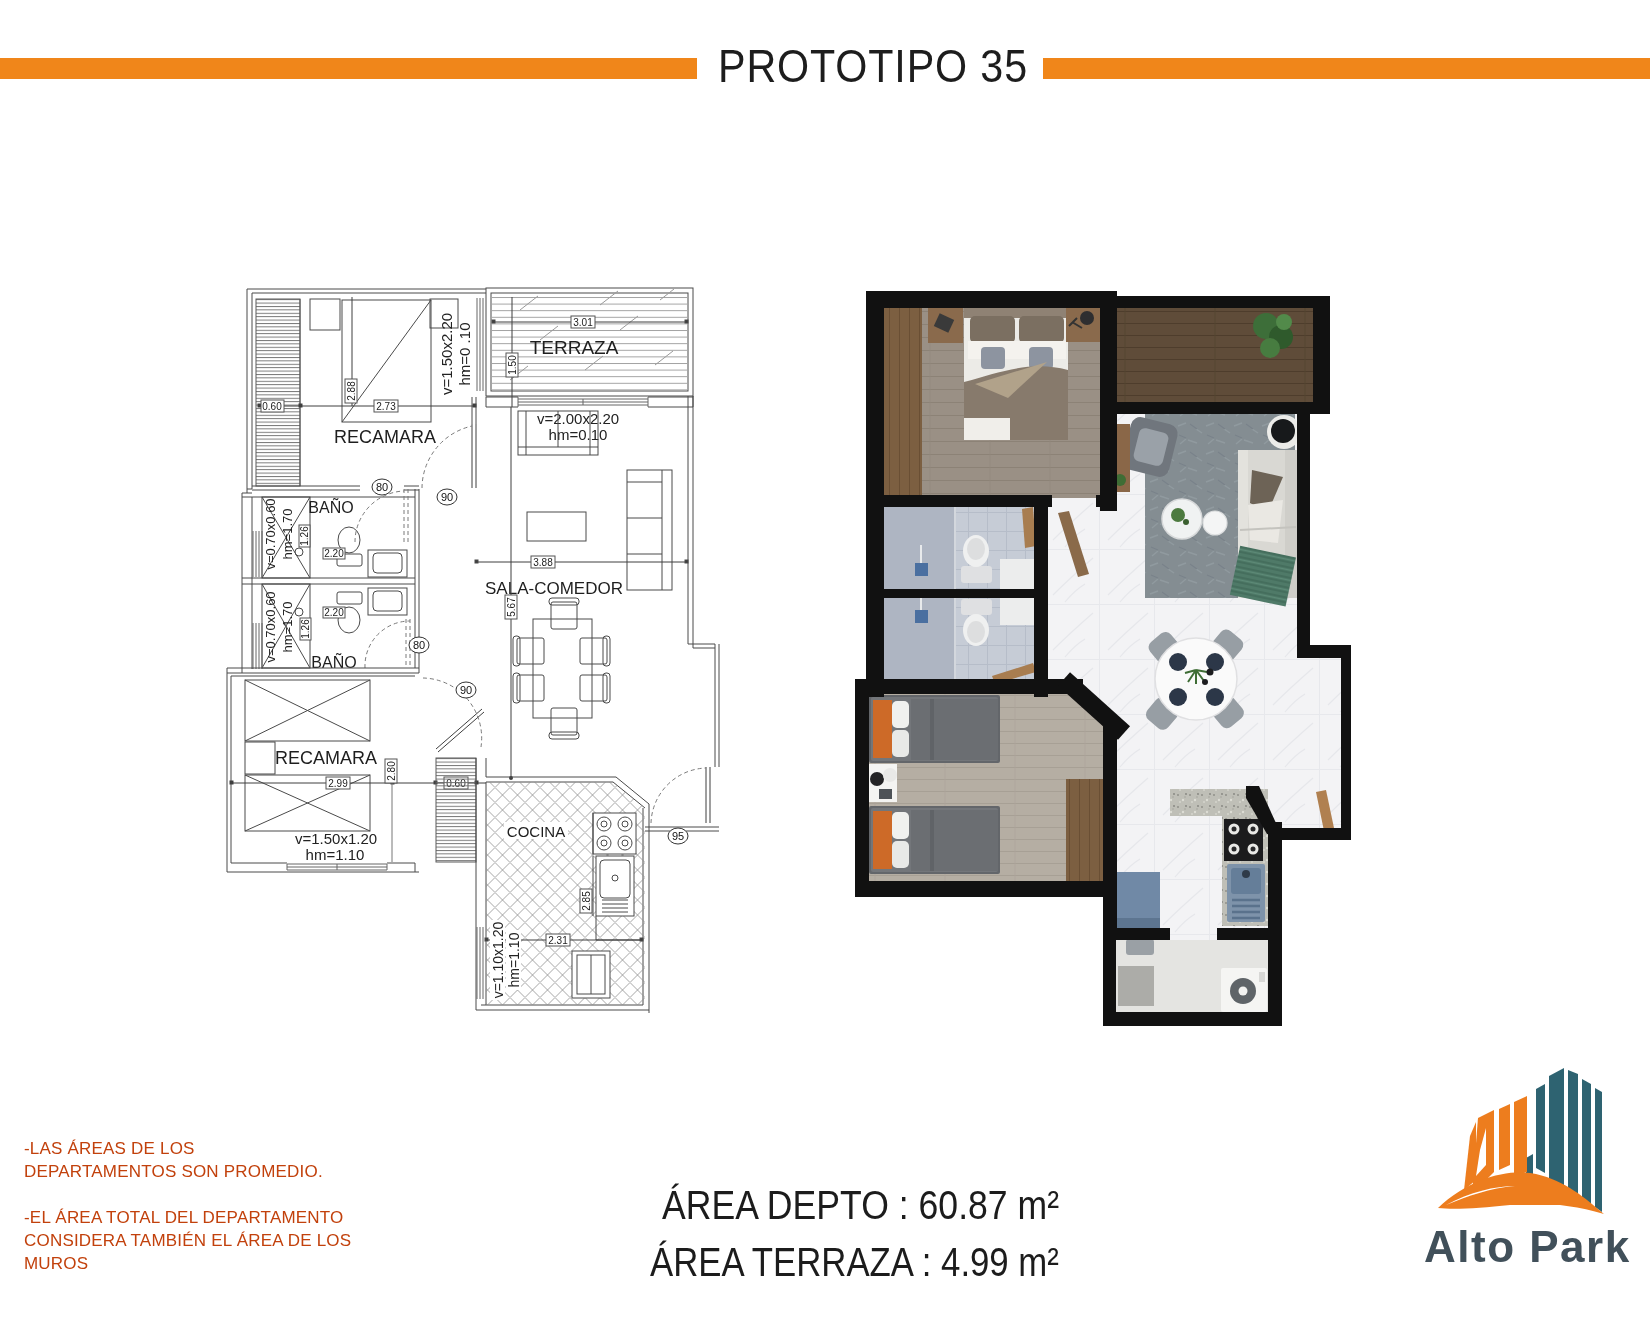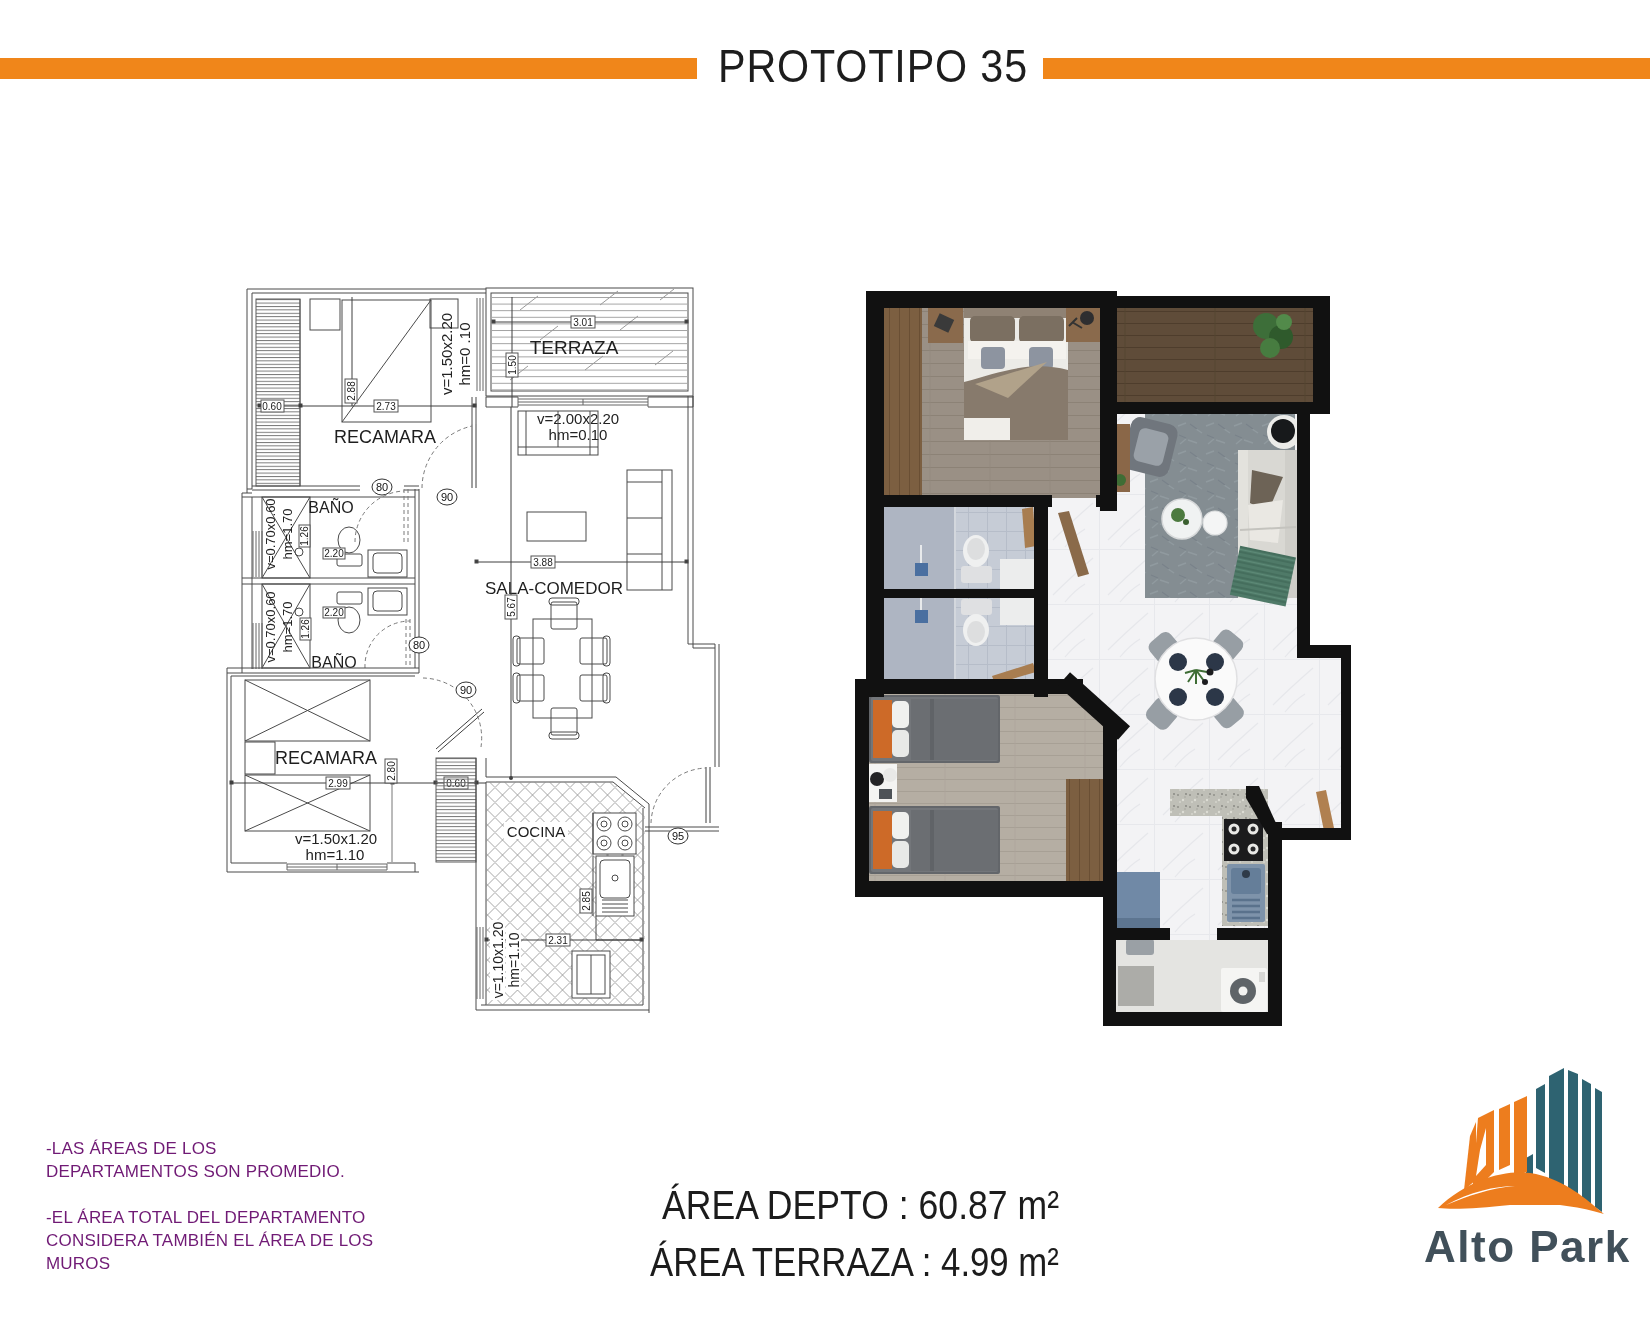--- a/index.html
+++ b/index.html
@@ -728,21 +728,21 @@
 
     <g fill="#111111">
       <rect x="1297" y="414" width="13" height="241"></rect>
       <rect x="1297" y="645" width="54" height="13"></rect>
       <rect x="1341" y="645" width="10" height="195"></rect>
       <rect x="1270" y="828" width="81" height="12"></rect>
     </g>
   </g>
   </svg>
 
-  <div class="abs" style="left:46px;top:1137px;width:360px;font-size:17px;line-height:23px;color:#701a75;letter-spacing:0.2px;">
+  <div class="abs" style="left:24px;top:1137px;width:360px;font-size:17px;line-height:23px;color:#c2410c;letter-spacing:0.2px;">
     -LAS ÁREAS DE LOS<br>DEPARTAMENTOS SON PROMEDIO.<br><br>
     -EL ÁREA TOTAL DEL DEPARTAMENTO<br>CONSIDERA TAMBIÉN EL ÁREA DE LOS<br>MUROS
   </div>
 
   <div class="abs" style="left:662px;top:1183px;font-size:40px;color:#1c1c1c;white-space:nowrap;transform:scaleX(0.890);transform-origin:left top;">ÁREA DEPTO : 60.87 m²</div>
 
   <div class="abs" style="left:650px;top:1240px;font-size:40px;color:#1c1c1c;white-space:nowrap;transform:scaleX(0.869);transform-origin:left top;">ÁREA TERRAZA : 4.99 m²</div>
 
   <svg class="abs" style="left:1410px;top:1060px;" width="240" height="220" viewBox="0 0 240 220">
     <g id="logo">

